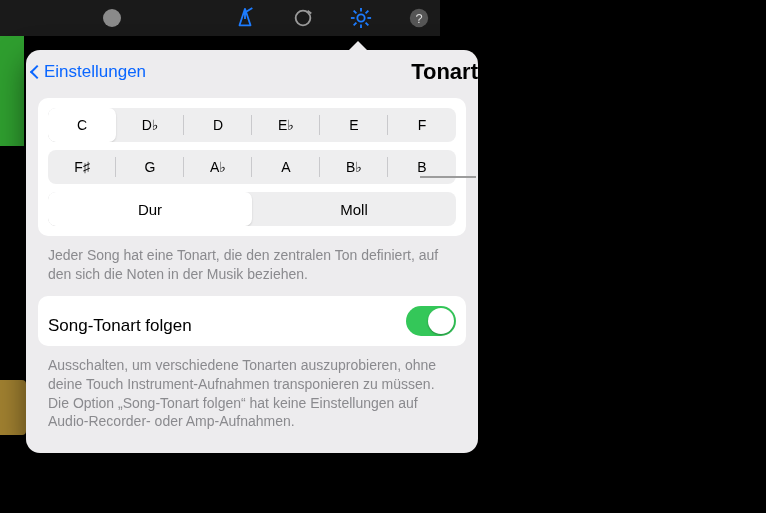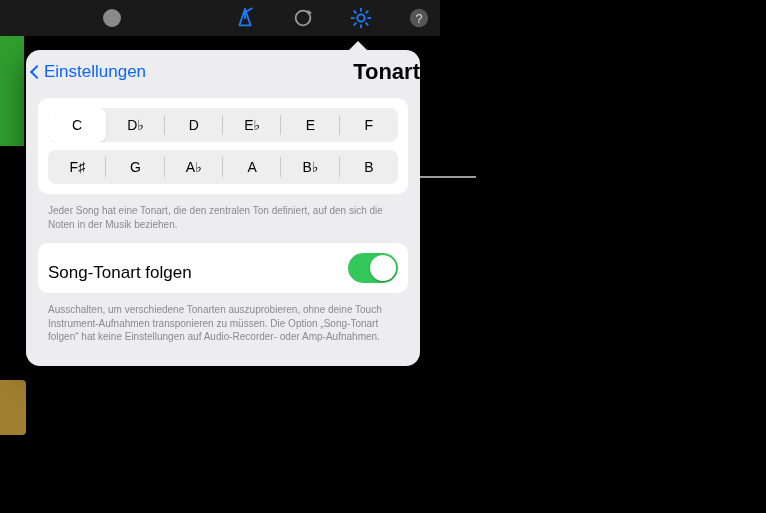--- a/index.html
+++ b/index.html
@@ -52,21 +52,21 @@
   }
   .plus-row {
     position:absolute; top:56px; left:400px;
     color:#bdbdbd; font-size:28px; font-weight:300;
   }
 
   
   .popover {
     position: absolute;
     top: 50px; left: 26px;
-    width: 394px;
+    width: 452px;
     background: #edecee;
     border-radius: 14px;
     box-shadow: 0 10px 30px rgba(0,0,0,.5);
     padding: 10px 0 16px 0;
     color: #000;
   }
   .popover::before{
     content:"";
     position:absolute;
     top:-9px; left:322px;
@@ -126,21 +126,21 @@
     box-shadow:0 1px 2px rgba(0,0,0,.15);
     font-weight:500;
   }
   .seg .opt.sel::after{display:none;}
   .seg .opt.sel + .opt::before{display:none;}
 
   .seg.mode .opt{font-size:15px;}
 
   .help{
     color:#8a8a8e;
-    font-size:10px;
+    font-size:14px;
     line-height:1.35;
     padding: 4px 22px 6px 22px;
   }
 
   .row-toggle{
     display:flex;align-items:flex-end;justify-content:space-between;
   }
   .row-toggle .lbl{font-size:17px;}
   .switch{
     width:50px;height:30px;border-radius:15px;
@@ -227,20 +227,24 @@
       <div class="opt">F</div>
     </div>
     <div class="seg">
       <div class="opt">F♯</div>
       <div class="opt">G</div>
       <div class="opt">A♭</div>
       <div class="opt">A</div>
       <div class="opt">B♭</div>
       <div class="opt">B</div>
     </div>
+    <div class="seg mode">
+      <div class="opt sel">Dur</div>
+      <div class="opt">Moll</div>
+    </div>
   </div>
   <div class="help">Jeder Song hat eine Tonart, die den zentralen Ton definiert, auf den sich die Noten in der Musik beziehen.</div>
 
   <div class="card row-toggle">
     <span class="lbl">Song-Tonart folgen</span>
     <div class="switch">
       <div class="knob"></div>
     </div>
   </div>
   <div class="help">Ausschalten, um verschiedene Tonarten auszuprobieren, ohne deine Touch Instrument-Aufnahmen transponieren zu müssen. Die Option „Song-Tonart folgen“ hat keine Einstellungen auf Audio-Recorder- oder Amp-Aufnahmen.</div>

